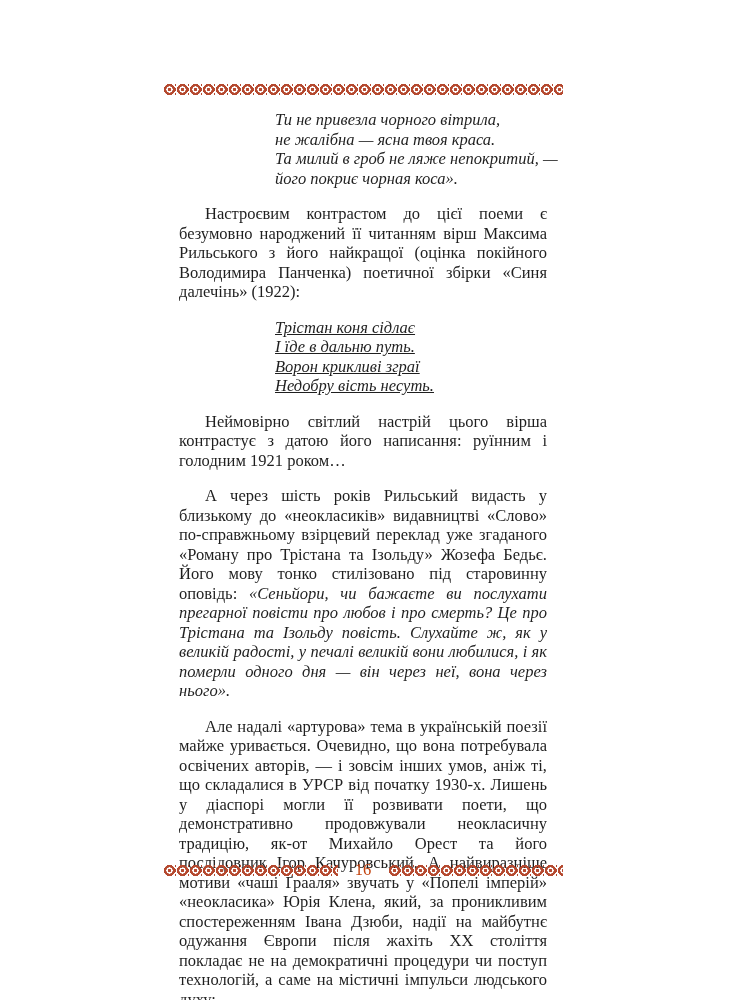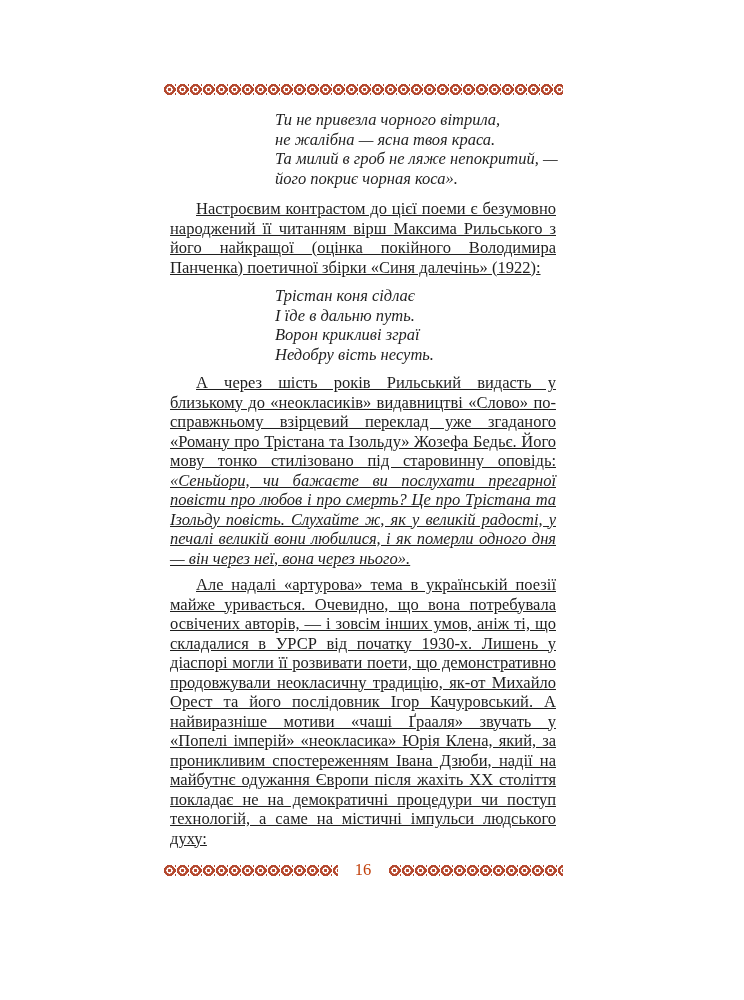--- a/index.html
+++ b/index.html
@@ -33,27 +33,27 @@
   .body-text {
     font-size: 16.5px;
     line-height: 19.5px;
   }
   .quote-block {
     font-style: italic;
     margin: 13px 0 11px 112px;
     white-space: pre-line;
   }
   .paragraph {
-    margin: 7px;
+    margin: 16px;
     text-align: justify;
     text-indent: 26px;
-    text-decoration: underline;
   }
   .poem {
     margin: 9px 0 9px 112px;
+    text-decoration: underline;
   }
   .poem-stanza {
     font-style: italic;
     white-space: pre-line;
     margin: 0 0 8px 0;
   }
   .poem-stanza:last-child { margin-bottom: 0; }
   .italic-quote { font-style: italic; }
   .footer {
     position: absolute;
@@ -87,20 +87,21 @@
 
     <p class="paragraph">Настроєвим контрастом до цієї поеми є безумовно народжений її читанням вірш Максима Рильського з його найкращої (оцінка покійного Володимира Панченка) поетичної збірки «Синя далечінь» (1922):</p>
 
     <div class="poem">
       <div class="poem-stanza">Трістан коня сідлає
 І їде в дальню путь.
 Ворон крикливі зграї
 Недобру вість несуть.</div>
     </div>
 
+    <p class="paragraph">Неймовірно світлий настрій цього вірша контрастує з датою його написання: руїнним і голодним 1921 роком…</p>
 
     <p class="paragraph"><span>А через шість років Рильський видасть у близькому до «неокласиків» видавництві «Слово» по-справжньому взірцевий переклад уже згаданого «Роману про Трістана та Ізольду» Жозефа Бедьє. Його мову тонко стилізовано під старовинну оповідь: </span><span class="italic-quote">«Сеньйори, чи бажаєте ви послухати прегарної повісти про любов і про смерть? Це про Трістана та Ізольду повість. Слухайте ж, як у великій радості, у печалі великій вони любилися, і як померли одного дня — він через неї, вона через нього».</span></p>
 
     <p class="paragraph">Але надалі «артурова» тема в українській поезії майже уривається. Очевидно, що вона потребувала освічених авторів, — і зовсім інших умов, аніж ті, що складалися в УРСР від початку 1930-х. Лишень у діаспорі могли її розвивати поети, що демонстративно продовжували неокласичну традицію, як-от Михайло Орест та його послідовник Ігор Качуровський. А найвиразніше мотиви «чаші Ґрааля» звучать у «Попелі імперій» «неокласика» Юрія Клена, який, за проникливим спостереженням Івана Дзюби, надії на майбутнє одужання Європи після жахіть XX століття покладає не на демократичні процедури чи поступ технологій, а саме на містичні імпульси людського духу:</p>
 
   </div>
 
   <div class="footer">
     <div class="ornament"></div>
     <div class="page-number">16</div>

